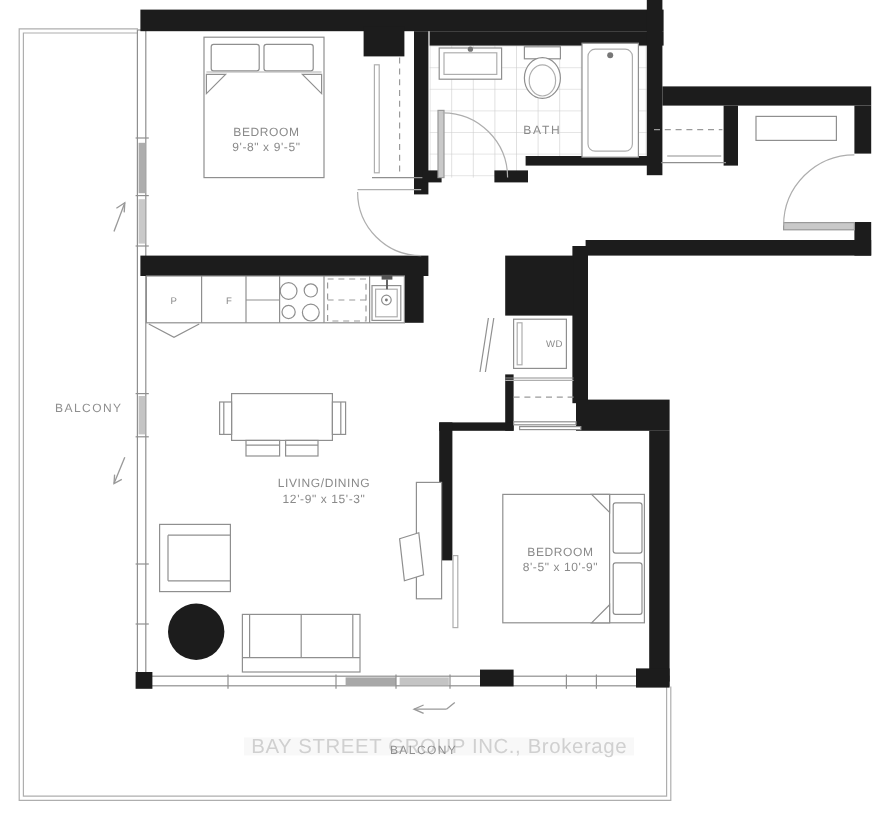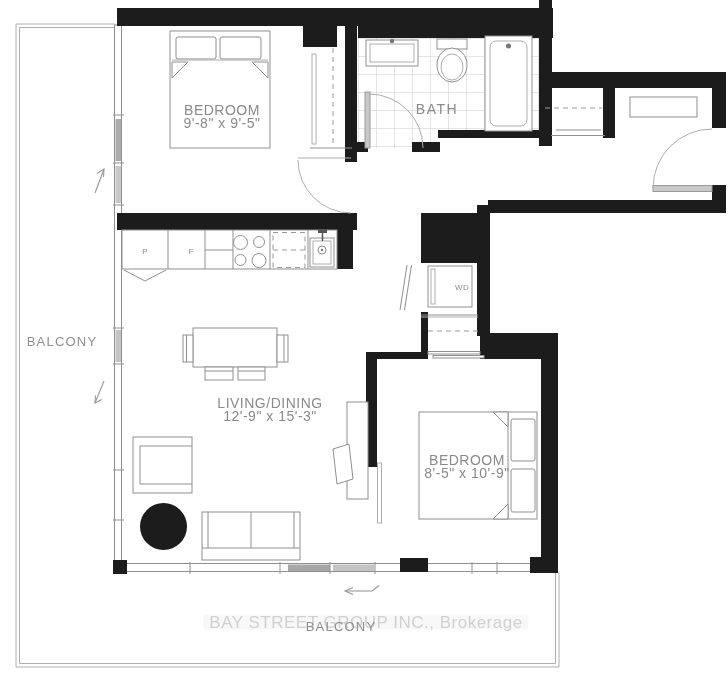--- a/index.html
+++ b/index.html
@@ -5,23 +5,23 @@
   html,body{margin:0;padding:0;background:#fff;}
   .plan{position:relative;width:728px;height:681px;background:#fff;overflow:hidden;
         font-family:"Liberation Sans", sans-serif;}
   .plan svg{position:absolute;left:0;top:0;}
   .wall{fill:#1c1c1c;stroke:none;}
   .ln{stroke:#8f8f8f;stroke-width:1;fill:none;}
   .lnw{stroke:#8f8f8f;stroke-width:1;fill:#fff;}
   .lt{stroke:#aeaeae;stroke-width:1;fill:none;}
   .dash{stroke:#9a9a9a;stroke-width:1;fill:none;stroke-dasharray:5 4;}
   .lbl{position:absolute;transform:translate(-50%,-50%);text-align:center;
-       color:#8a8a8a;font-size:14px;line-height:13px;letter-spacing:.5px;white-space:nowrap;}
+       color:#8a8a8a;font-size:10px;line-height:13px;letter-spacing:.5px;white-space:nowrap;}
   .sm{font-size:8px;letter-spacing:.3px;}
-  .balc{font-size:13px;letter-spacing:1.2px;color:#8f8f8f;}
+  .balc{font-size:10px;letter-spacing:1.2px;color:#8f8f8f;margin-left:12px;}
   .wm{font-size:17px;letter-spacing:.5px;color:#d0d0d0;background:rgba(243,243,243,.55);
       padding:1px 6px;}
 </style>
 </head>
 <body>
 
 <div class="plan">
 <svg width="728" height="681" viewBox="0 0 728 681">
   <defs>
     <pattern id="tiles" width="18" height="18" patternUnits="userSpaceOnUse" x="358" y="38">
@@ -245,21 +245,21 @@
   </g>
 </svg>
 
   <div class="lbl wm" style="left:366px;top:622px;">BAY STREET GROUP INC., Brokerage</div>
 
   <div class="lbl" style="left:222px;top:117px;">
     <div>BEDROOM</div>
     <div>9'-8" x 9'-5"</div>
   </div>
 
-  <div class="lbl" style="left:437px;top:109px;letter-spacing:1.5px;">BATH</div>
+  <div class="lbl" style="left:452px;top:109px;letter-spacing:1.5px;">BATH</div>
 
   <div class="lbl" style="left:234px;top:410px;margin-left:36px;">
     <div>LIVING/DINING</div>
     <div>12'-9" x 15'-3"</div>
   </div>
 
   <div class="lbl" style="left:467px;top:467px;">
     <div>BEDROOM</div>
     <div>8'-5" x 10'-9"</div>
   </div>

